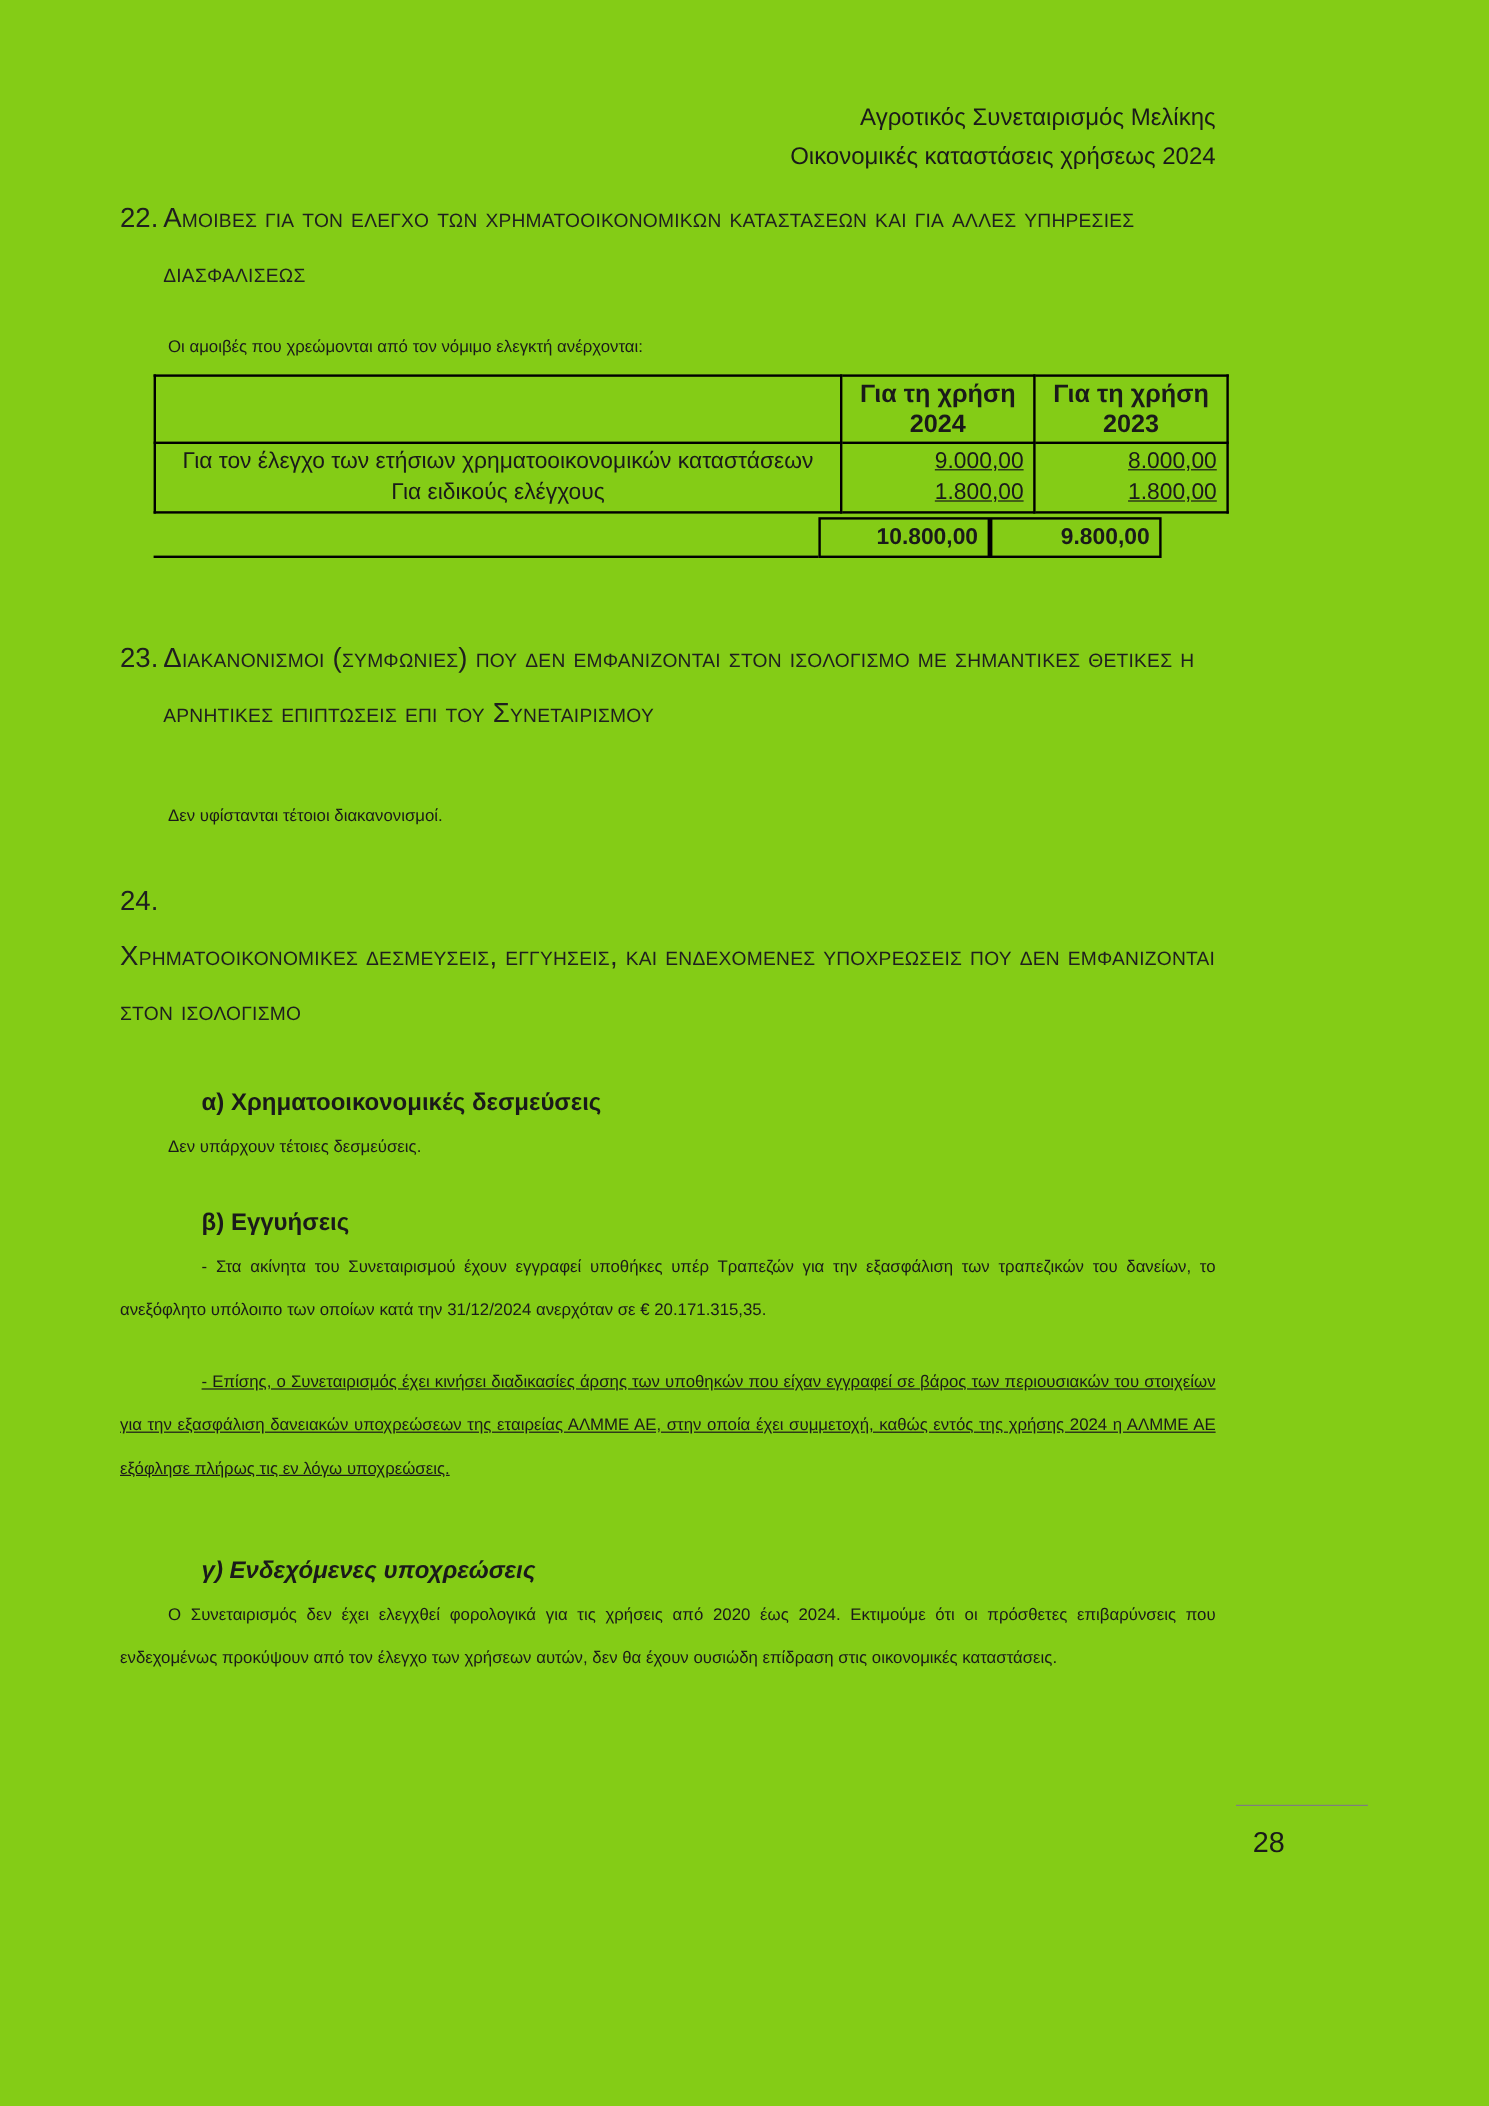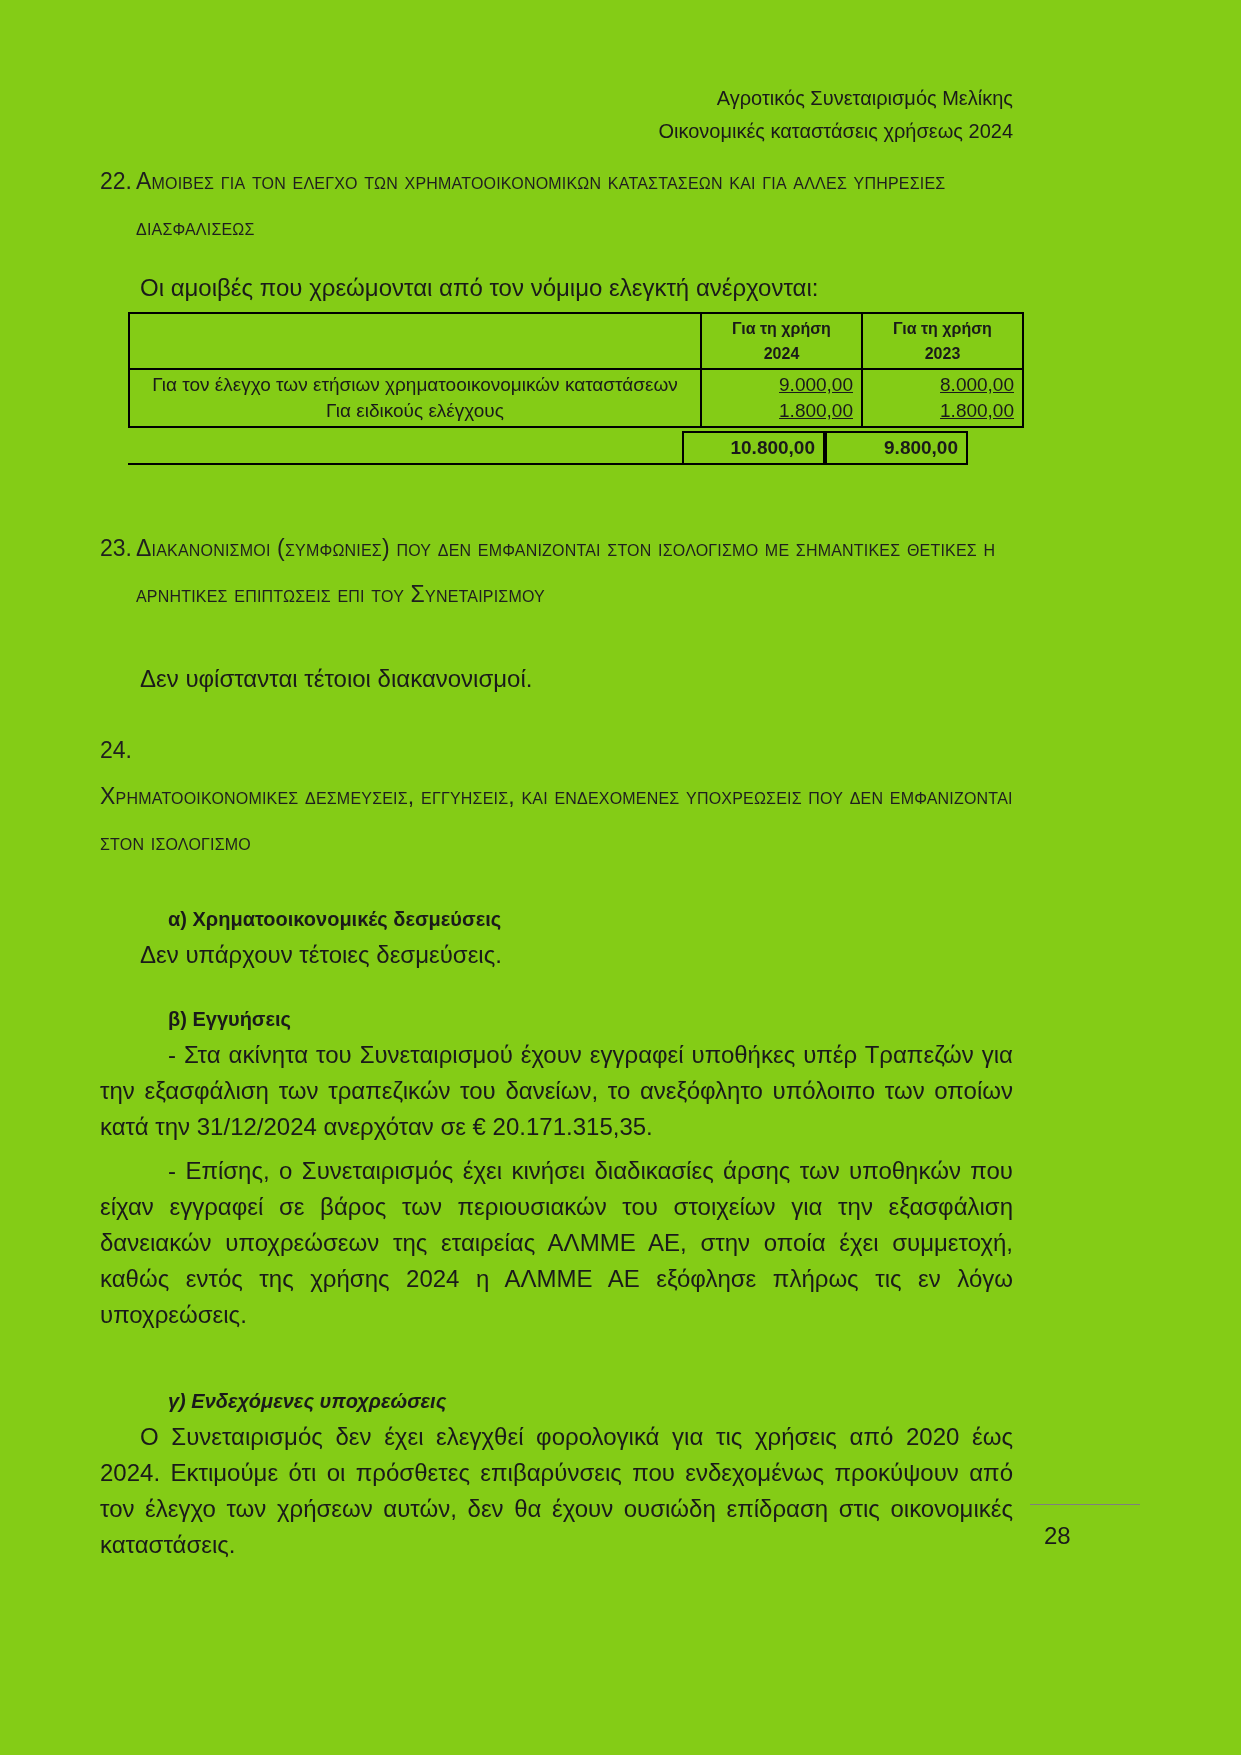--- a/index.html
+++ b/index.html
@@ -19,39 +19,39 @@
   
   .doc-header{text-align:right;font-size:20px;line-height:33px;margin-bottom:10px;}
   
   .sec-heading{display:flex;font-size:23px;line-height:46px;color:#1f1f1f;margin:0;}
   .sec-num{min-width:36px;flex-shrink:0;}
   .sec-title{font-variant:small-caps;letter-spacing:0.2px;}
   .s22{margin-top:4px;}
   .s23{margin-top:60px;}
   .s24{margin-top:30px;flex-direction:column;}
   
-  .body-text{font-size:24px;line-height:36px;margin:0;}
+  .body-text{font-size:14px;line-height:36px;margin:0;}
   .indent40{text-indent:40px;}
   .indent68{text-indent:68px;}
   .justify{text-align:justify;}
   .sub-heading{font-weight:bold;font-size:20px;line-height:36px;margin:0;padding-left:68px;}
   .intro{margin-top:20px;margin-bottom:6px;}
   .p-a-body{margin-top:0;}
   .sub-a{margin-top:36px;}
   .sub-b{margin-top:28px;}
   .sub-c{margin-top:50px;font-style:italic;}
-  .p-b2{margin-top:8px;}
+  .p-b2{margin-top:24px;text-decoration:underline;}
   .p23-body{margin-top:44px;}
   
   .fees-wrap{margin-left:28px;width:840px;}
   table.fees{border-collapse:collapse;table-layout:fixed;width:840px;font-size:19px;}
   table.fees td,table.fees th{border:2px solid #000;padding:2px 8px;vertical-align:top;}
   th.col-label{width:554px;}
   th.col-num{width:143px;}
-  .hdr-cell{font-weight:bold;text-align:center;font-size:16px;line-height:25px;padding:2px 4px;}
+  .hdr-cell{font-weight:bold;text-align:center;font-size:21px;line-height:25px;padding:2px 4px;}
   .cell-line{line-height:26px;white-space:nowrap;}
   .lbl-cell .cell-line{overflow:hidden;text-align:center;}
   .num-cell{text-align:right;text-decoration:underline;}
   
   .totals-row{display:flex;margin-top:3px;width:840px;font-size:19px;font-weight:bold;}
   .totals-spacer{width:554px;box-sizing:border-box;border-bottom:2px solid #000;}
   .totals-cell{width:143px;box-sizing:border-box;border:2px solid #000;text-align:right;padding:2px 8px;line-height:26px;}
   
   .footer{
     position:absolute;top:1504px;right:101px;width:110px;

